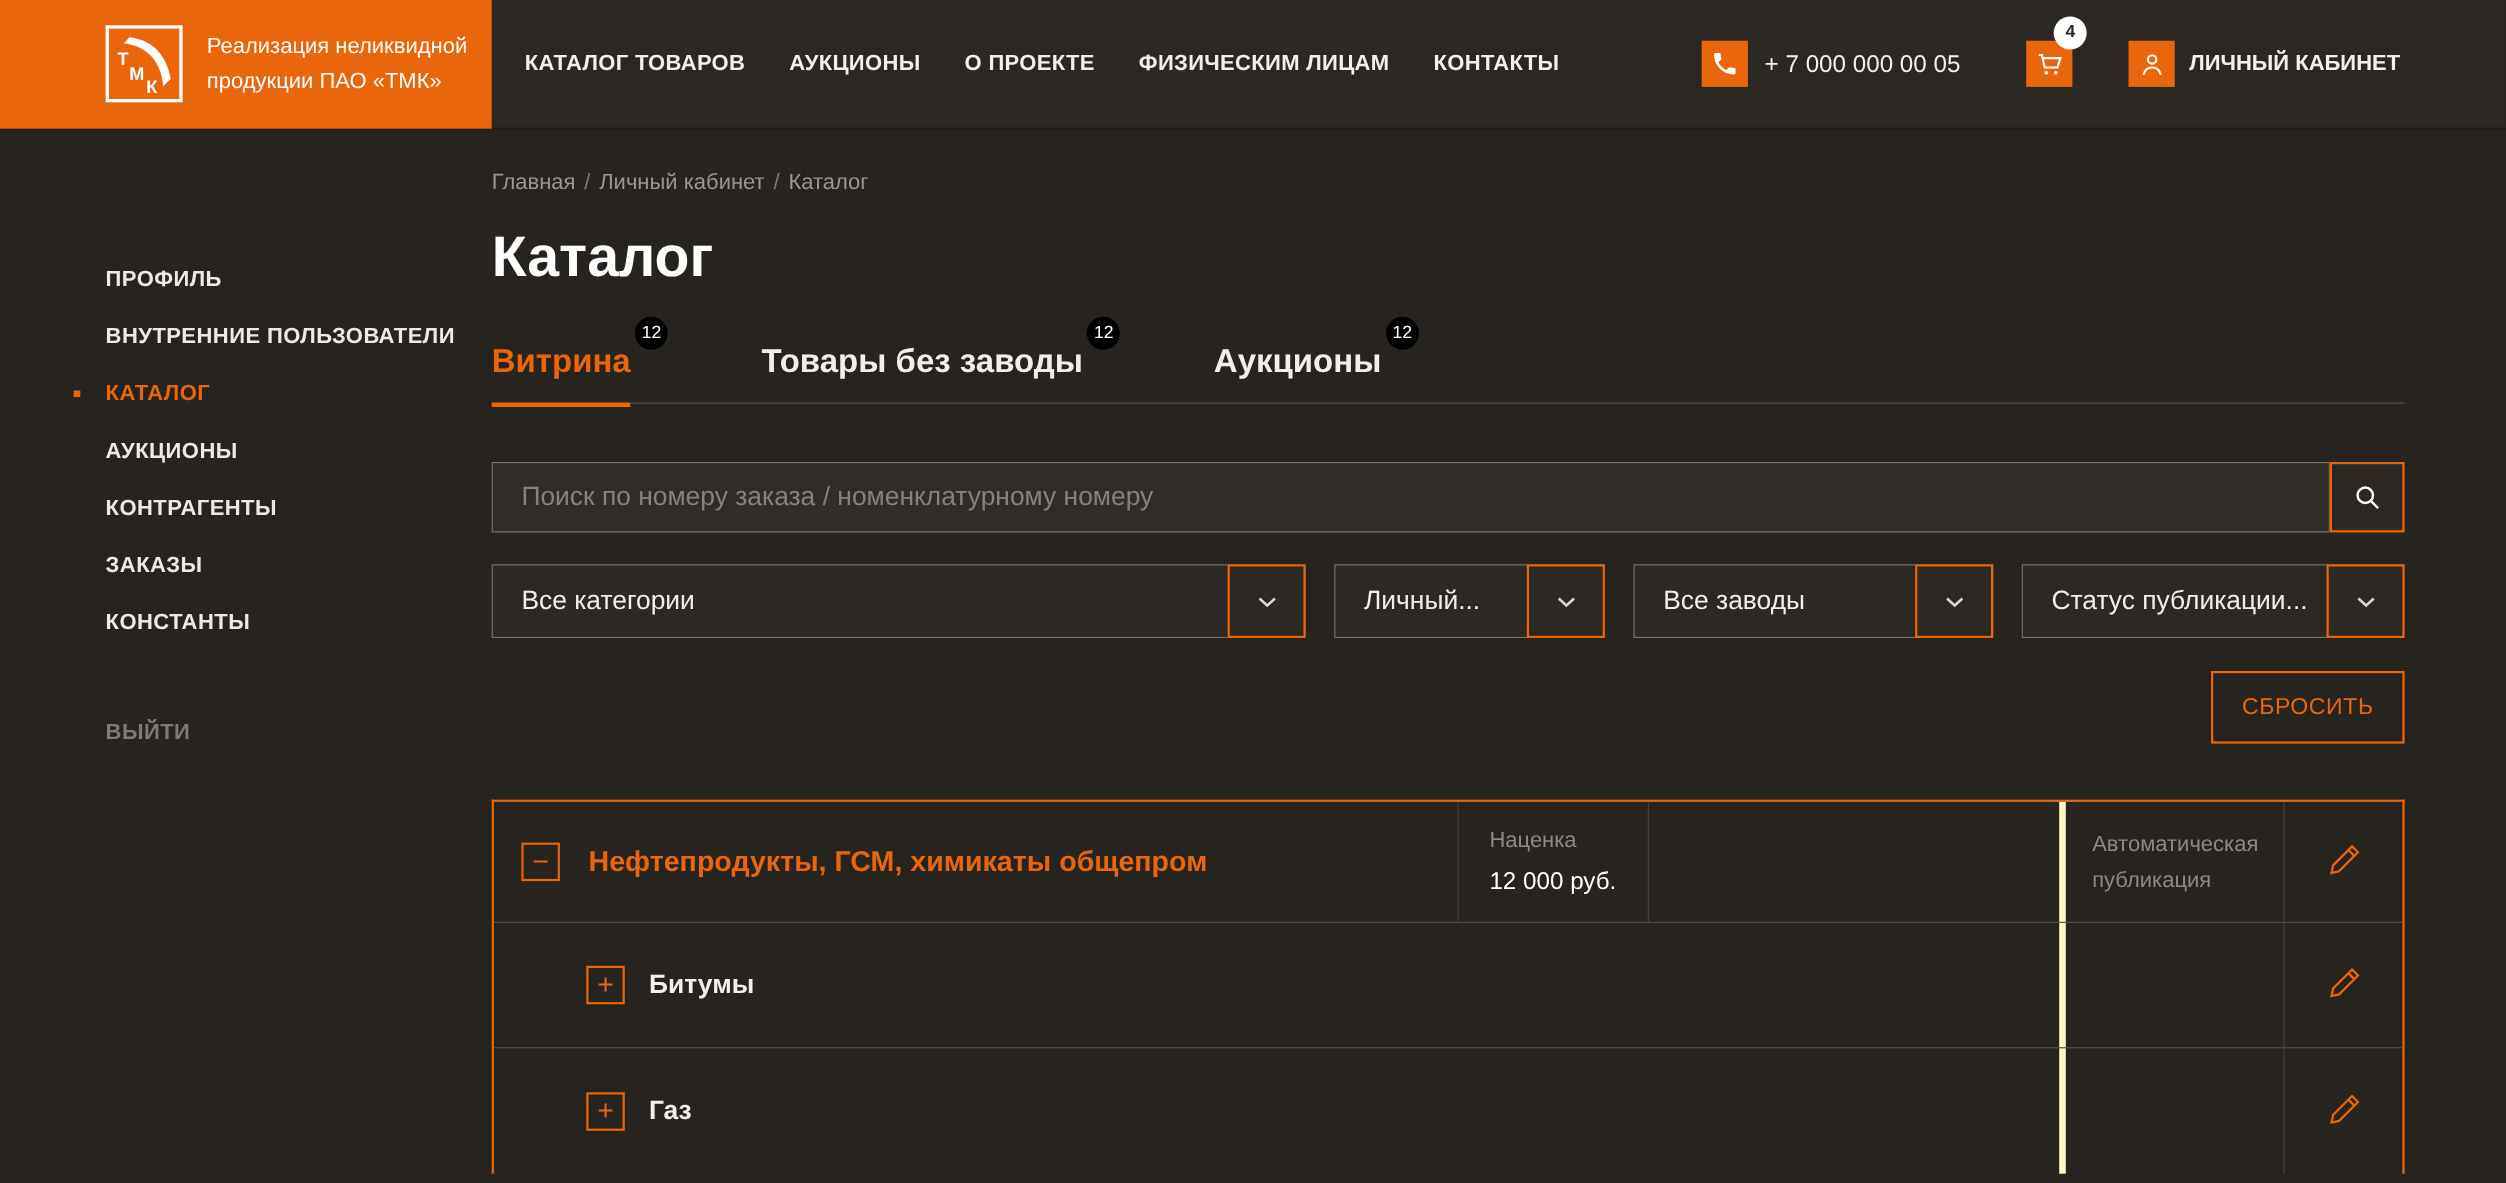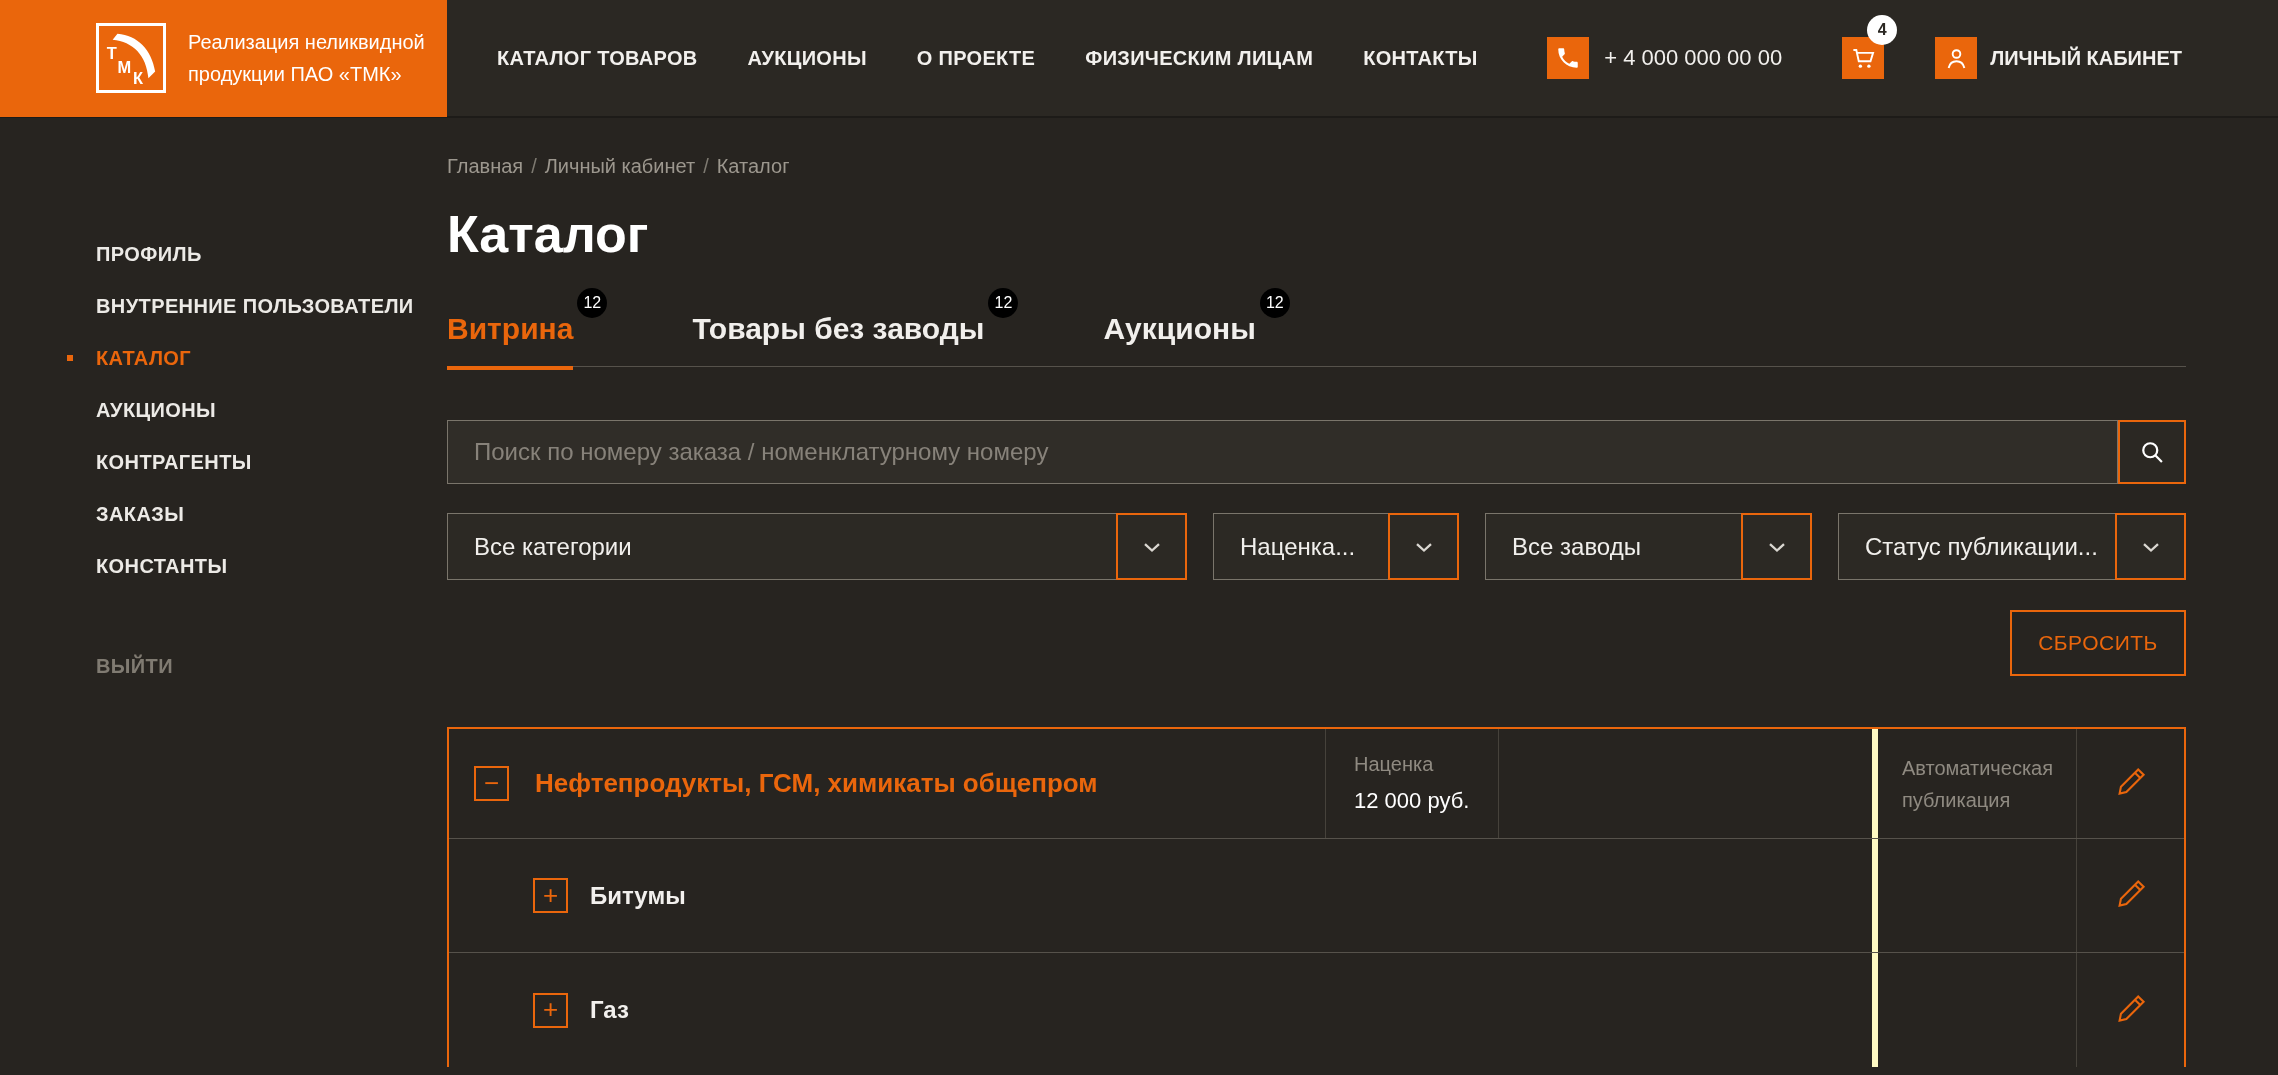--- a/index.html
+++ b/index.html
@@ -4,21 +4,21 @@
 <style>
   * { margin:0; padding:0; box-sizing:border-box; }
   html,body { width:2278px; height:1075px; overflow:hidden; }
   body { background:#272420; font-family:"Liberation Sans", sans-serif; color:#F2F0ED; }
 
   
   .header { height:118px; background:#2B2823; display:flex; align-items:center; border-bottom:2px solid #1d1b18; }
   .logo-block { width:447px; height:118px; background:#EA660C; display:flex; align-items:center; padding-left:96px; flex-shrink:0; cursor:pointer; }
   .logo-square { width:70px; height:70px; border:3px solid #fff; display:flex; align-items:center; justify-content:center; flex-shrink:0; }
   .tagline { color:#fff; font-size:20px; line-height:1.6; margin-left:22px; }
-  .nav { display:flex; gap:50px; margin-left:50px; }
+  .nav { display:flex; gap:40px; margin-left:30px; }
   .nav-item { font-size:20px; font-weight:bold; letter-spacing:.3px; color:#F2F0ED; cursor:pointer; white-space:nowrap; }
   .header-right { margin-left:auto; margin-right:96px; display:flex; align-items:center; }
   .icon-square { width:42px; height:42px; background:#EA660C; display:flex; align-items:center; justify-content:center; flex-shrink:0; }
   .phone-text { font-size:22px; margin-left:15px; white-space:nowrap; }
   .cart-wrap { position:relative; margin-left:60px; cursor:pointer; }
   .cart-badge { position:absolute; top:-22px; right:-13px; width:30px; height:30px; border-radius:50%; background:#fff; color:#2B2823; font-size:16px; font-weight:bold; display:flex; align-items:center; justify-content:center; }
   .account { display:flex; align-items:center; margin-left:51px; cursor:pointer; }
   .account-label { font-size:20px; font-weight:bold; margin-left:13px; white-space:nowrap; }
 
   
@@ -109,21 +109,21 @@
     <div class="nav-item">ФИЗИЧЕСКИМ ЛИЦАМ</div>
     <div class="nav-item">КОНТАКТЫ</div>
   </div>
 
   <div class="header-right">
     <div class="icon-square">
       <svg width="26" height="26" viewBox="0 0 24 24" fill="#fff">
         <path d="M6.62 10.79c1.44 2.83 3.76 5.14 6.59 6.59l2.2-2.21c.27-.27.67-.36 1.02-.24 1.12.37 2.33.57 3.57.57.55 0 1 .45 1 1V20c0 .55-.45 1-1 1-9.39 0-17-7.61-17-17 0-.55.45-1 1-1h3.5c.55 0 1 .45 1 1 0 1.25.2 2.45.57 3.57.11.35.03.74-.25 1.02l-2.2 2.2z"></path>
       </svg>
     </div>
-    <div class="phone-text">+ 4 000 000 00 00</div>
+    <div class="phone-text">+ 7 000 000 00 05</div>
 
     <div class="cart-wrap">
       <div class="icon-square">
         <svg width="27" height="27" viewBox="0 0 24 24" fill="none" stroke="#fff" stroke-width="1.7">
           <path d="M3 4.5h2.6l2.2 10h10.4l2.3-7.5H6.4"></path>
           <circle cx="9.2" cy="18.8" r="1.5" fill="#fff" stroke="none"></circle>
           <circle cx="16.8" cy="18.8" r="1.5" fill="#fff" stroke="none"></circle>
         </svg>
       </div>
       <div class="cart-badge">4</div>
@@ -190,21 +190,21 @@
     <div class="filters-row">
       <div class="filter f1">
         <span class="filter-label">Все категории</span>
         <span class="filter-chevron">
           <svg width="28" height="28" viewBox="0 0 24 24" fill="none" stroke="#DAD7D1" stroke-width="2">
               <path d="M6 9.5l6 5.5 6-5.5"></path>
             </svg>
         </span>
       </div>
       <div class="filter f2">
-        <span class="filter-label">Наценка...</span>
+        <span class="filter-label">Личный...</span>
         <span class="filter-chevron">
           <svg width="28" height="28" viewBox="0 0 24 24" fill="none" stroke="#DAD7D1" stroke-width="2">
               <path d="M6 9.5l6 5.5 6-5.5"></path>
             </svg>
         </span>
       </div>
       <div class="filter f3">
         <span class="filter-label">Все заводы</span>
         <span class="filter-chevron">
           <svg width="28" height="28" viewBox="0 0 24 24" fill="none" stroke="#DAD7D1" stroke-width="2">

